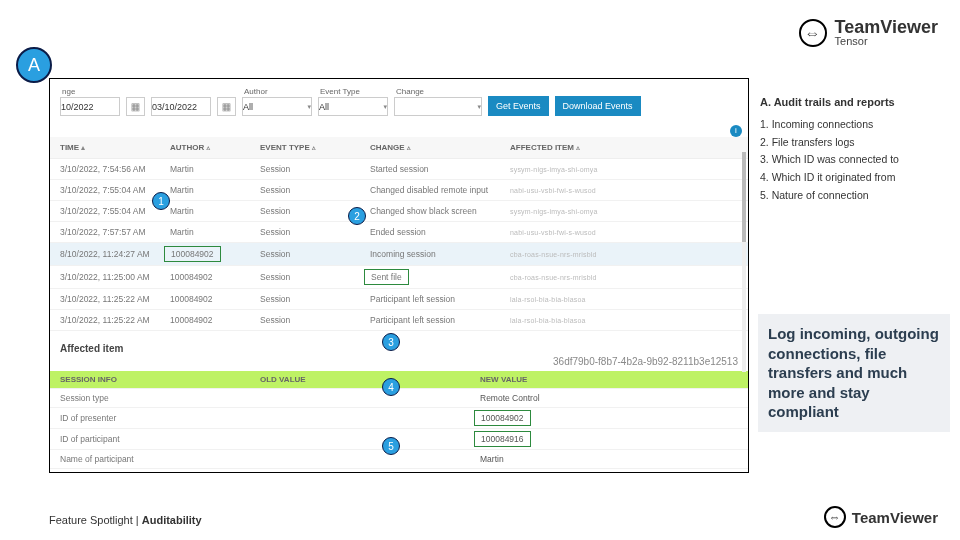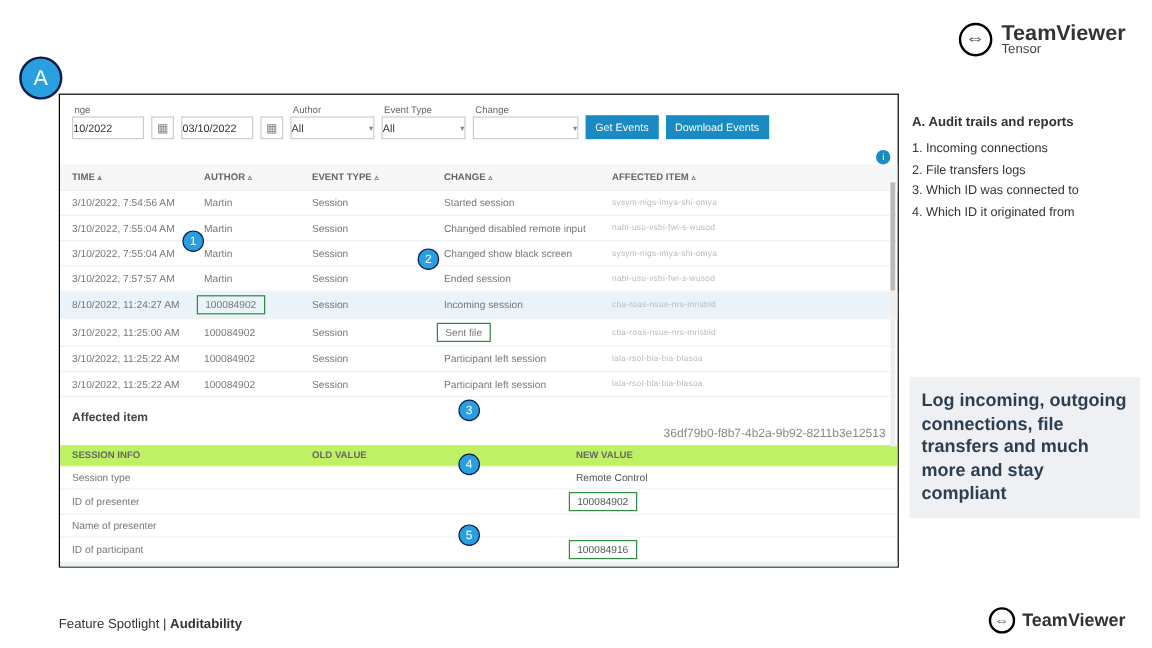--- a/index.html
+++ b/index.html
@@ -217,25 +217,20 @@
           <td class="lab">Session type</td>
           <td></td>
           <td class="val">Remote Control</td>
         </tr>
         <tr>
           <td class="lab">ID of presenter</td>
           <td></td>
           <td class="val"><span class="hilite">100084902</span></td>
         </tr>
         <tr>
-          <td class="lab">Name of presenter</td>
-          <td></td>
-          <td class="val"></td>
-        </tr>
-        <tr>
           <td class="lab">ID of participant</td>
           <td></td>
           <td class="val"><span class="hilite">100084916</span></td>
         </tr>
         <tr>
           <td class="lab">Name of participant</td>
           <td></td>
           <td class="val">Martin</td>
         </tr>
       </tbody>
@@ -249,20 +244,21 @@
 <div class="badge" style="left:382px; top:378px">4</div>
 <div class="badge" style="left:382px; top:437px">5</div>
 
 <div class="right-panel">
   <div class="hdr">A. Audit trails and reports</div>
   <div id="sb">
       <div>1. Incoming connections</div>
       <div>2. File transfers  logs</div>
       <div>3. Which ID was connected to</div>
       <div>4. Which ID it originated  from</div>
+      <div>5. Nature of connection</div>
     </div>
 </div>
 
 <div class="big-text">Log incoming, outgoing connections, file transfers and much more and stay compliant</div>
 
 <div class="footer">
   <span>Feature Spotlight </span><span>| </span><strong>Auditability</strong>
 </div>
 
 <div class="logo-bot">

